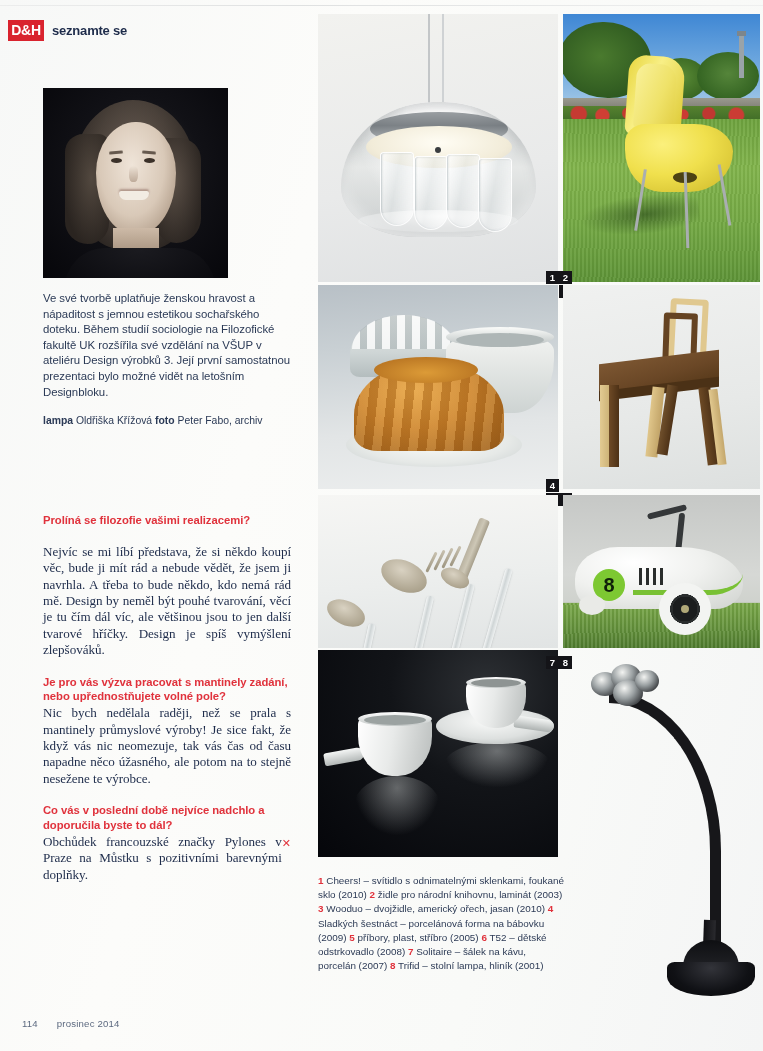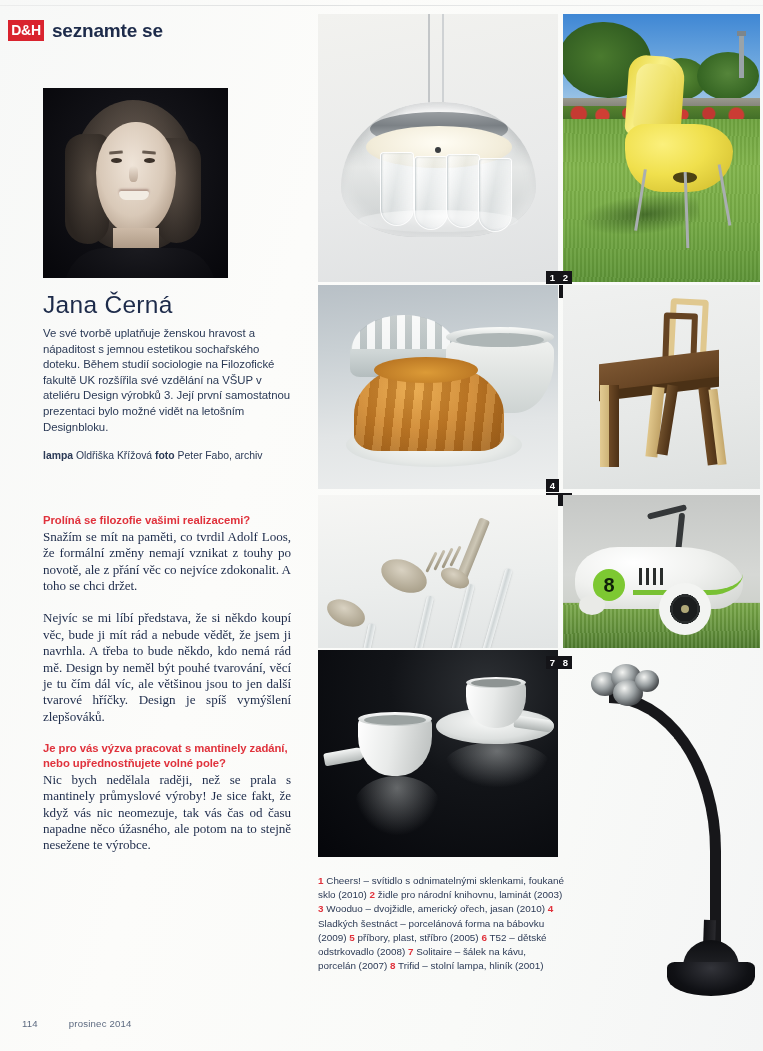--- a/index.html
+++ b/index.html
@@ -25,21 +25,21 @@
     background: #d9232e;
     color: #fff;
     font-weight: bold;
     font-size: 14px;
     line-height: 21px;
     text-align: center;
     letter-spacing: -0.3px;
   }
   .masthead-title {
     position: absolute; left: 52px; top: 20px;
-    font-size: 19px; font-weight: bold; color: #1d2b4a;
+    font-size: 13px; font-weight: bold; color: #1d2b4a;
     letter-spacing: -0.2px;
     line-height: 21px;
   }
   .masthead-rule {
     position: absolute; left: 0; top: 5px; width: 763px; height: 1px;
     background: linear-gradient(to right, #e9eaea, #d8dadb 40%, #eceded);
     opacity: .8;
   }
 
   
@@ -135,21 +135,21 @@
   }
   .end-mark {
     color: #e0323c; font-size: 11px; float: right; margin-top: 1px;
   }
 
   
   #footer {
     position: absolute; left: 22px; bottom: 22px;
     font-size: 9.6px; color: #5d6a80; letter-spacing: .2px;
   }
-  #footer .pg { margin-right: 28px; }
+  #footer .pg { margin-right: 16px; }
   #footer span { display: inline-block; }
 
   
   .photo { position: absolute; overflow: hidden; }
 
   
   #photo1 { left: 318px; top: 14px; width: 240px; height: 268px;
     background: linear-gradient(170deg,#f2f2ef 0%, #e9eaea 60%, #dfe1e2 100%); }
   .p1-cord { position: absolute; left: 50%; top: 0; width: 1.5px; height: 95px;
     background: #c3c6c8; transform: translateX(-10px); }
@@ -496,38 +496,40 @@
     <div class="pt-brow r"></div>
     <div class="pt-eye l"></div>
     <div class="pt-eye r"></div>
     <div class="pt-nose"></div>
     <div class="pt-mouth"></div>
     <div class="pt-neck"></div>
     <div class="pt-shoulder"></div>
   </div>
 
   <div id="left-col">
-    <h1 class="name-heading">Jana Černá</h1>
     <p class="intro-text">Ve své tvorbě uplatňuje ženskou hravost a nápaditost s jemnou estetikou sochařského doteku. Během studií sociologie na Filozofické fakultě UK rozšířila své vzdělání na VŠUP v ateliéru Design výrobků 3. Její první samostatnou prezentaci bylo možné vidět na letošním Designbloku.</p>
     <p class="credits">
       <b>lampa</b><span> Oldřiška Křížová </span><b>foto</b><span> Peter Fabo, archiv</span>
     </p>
   </div>
 
   <div id="qa-block">
     <div class="qa-item">
       <div class="qa-q">Prolíná se filozofie vašimi realizacemi?</div>
-      <div class="qa-a">Snažím se mít na paměti, co tvrdil Adolf Loos, že formální změny nemají vznikat z touhy po novotě, ale z přání věc co nejvíce zdokonalit. A toho se chci držet.</div>
     </div>
     <div class="qa-item">
       <div class="qa-a">Nejvíc se mi líbí představa, že si někdo koupí věc, bude ji mít rád a nebude vědět, že jsem ji navrhla. A třeba to bude někdo, kdo nemá rád mě. Design by neměl být pouhé tvarování, věcí je tu čím dál víc, ale většinou jsou to jen další tvarové hříčky. Design je spíš vymýšlení zlepšováků.</div>
     </div>
     <div class="qa-item">
       <div class="qa-q">Je pro vás výzva pracovat s mantinely zadání, nebo upřednostňujete volné pole?</div>
       <div class="qa-a">Nic bych nedělala raději, než se prala s mantinely průmyslové výroby! Je sice fakt, že když vás nic neomezuje, tak vás čas od času napadne něco úžasného, ale potom na to stejně nesežene te výrobce.</div>
+    </div>
+    <div class="qa-item">
+      <div class="qa-q">Co vás v poslední době nejvíce nadchlo a doporučila byste to dál?</div>
+      <div class="qa-a"><span class="end-mark">✕</span><span>Obchůdek francouzské značky Pylones v Praze na Můstku s pozitivními barevnými doplňky.</span></div>
     </div>
   </div>
 
   <div class="photo" id="photo1">
     <div class="p1-cord"></div>
     <div class="p1-cord2"></div>
     <div class="p1-dome"></div>
     <div class="p1-topdisk"></div>
     <div class="p1-inner"></div>
     <div class="p1-screw"></div>

